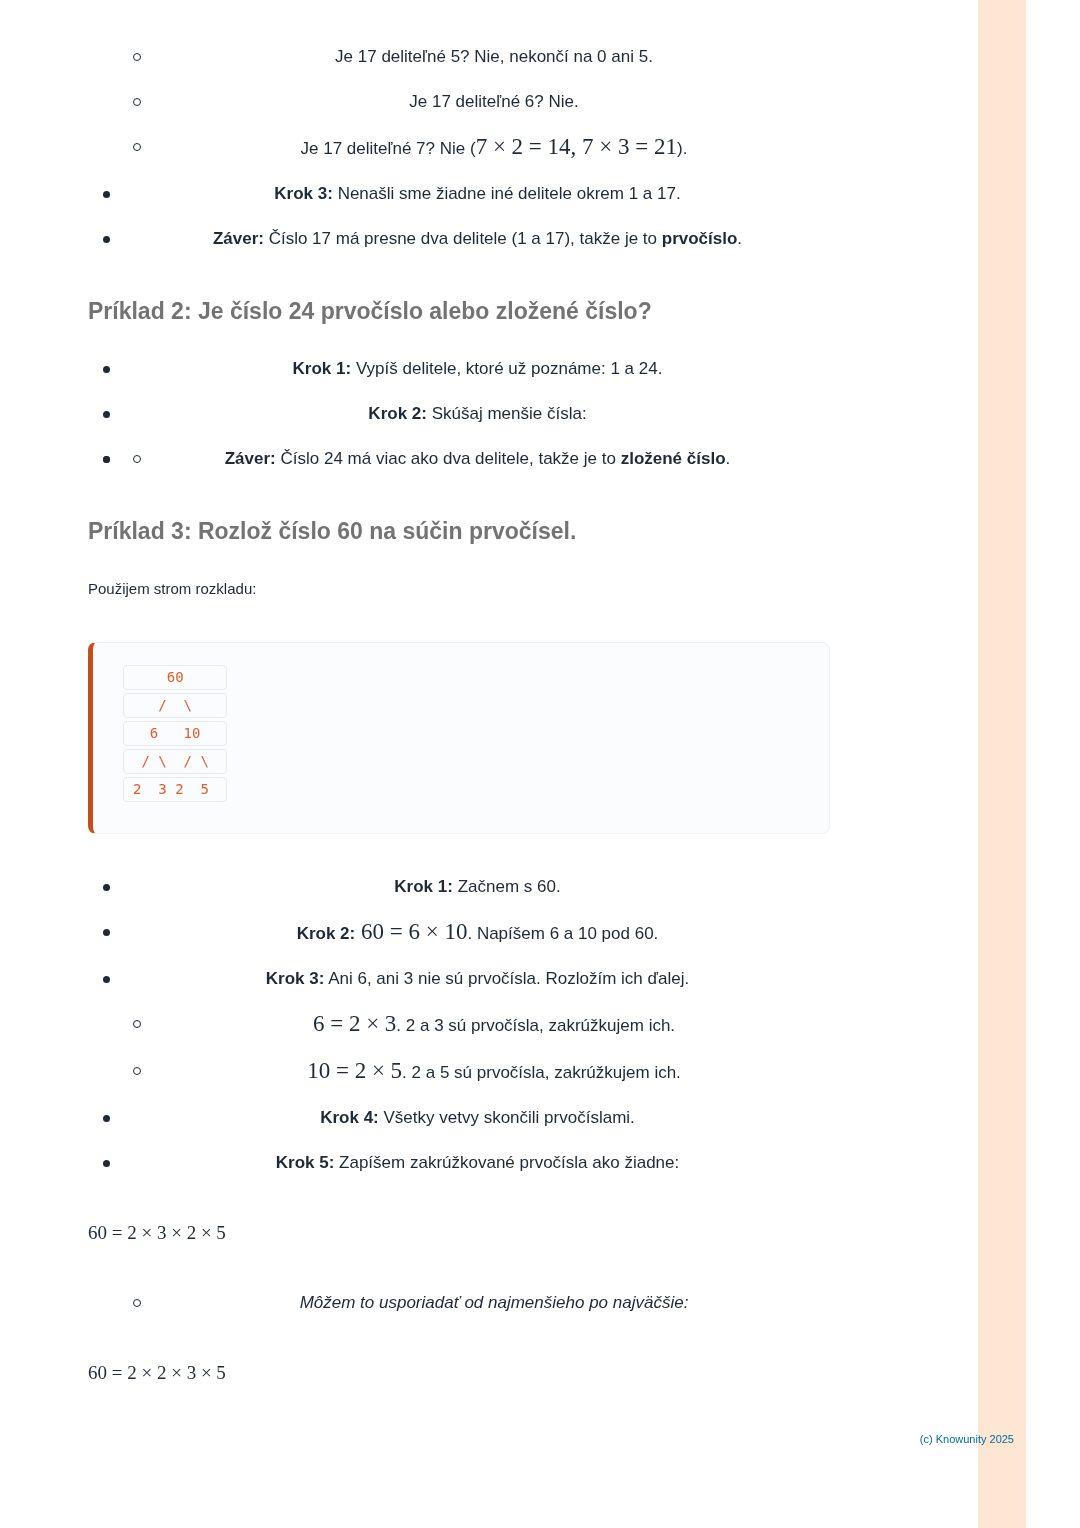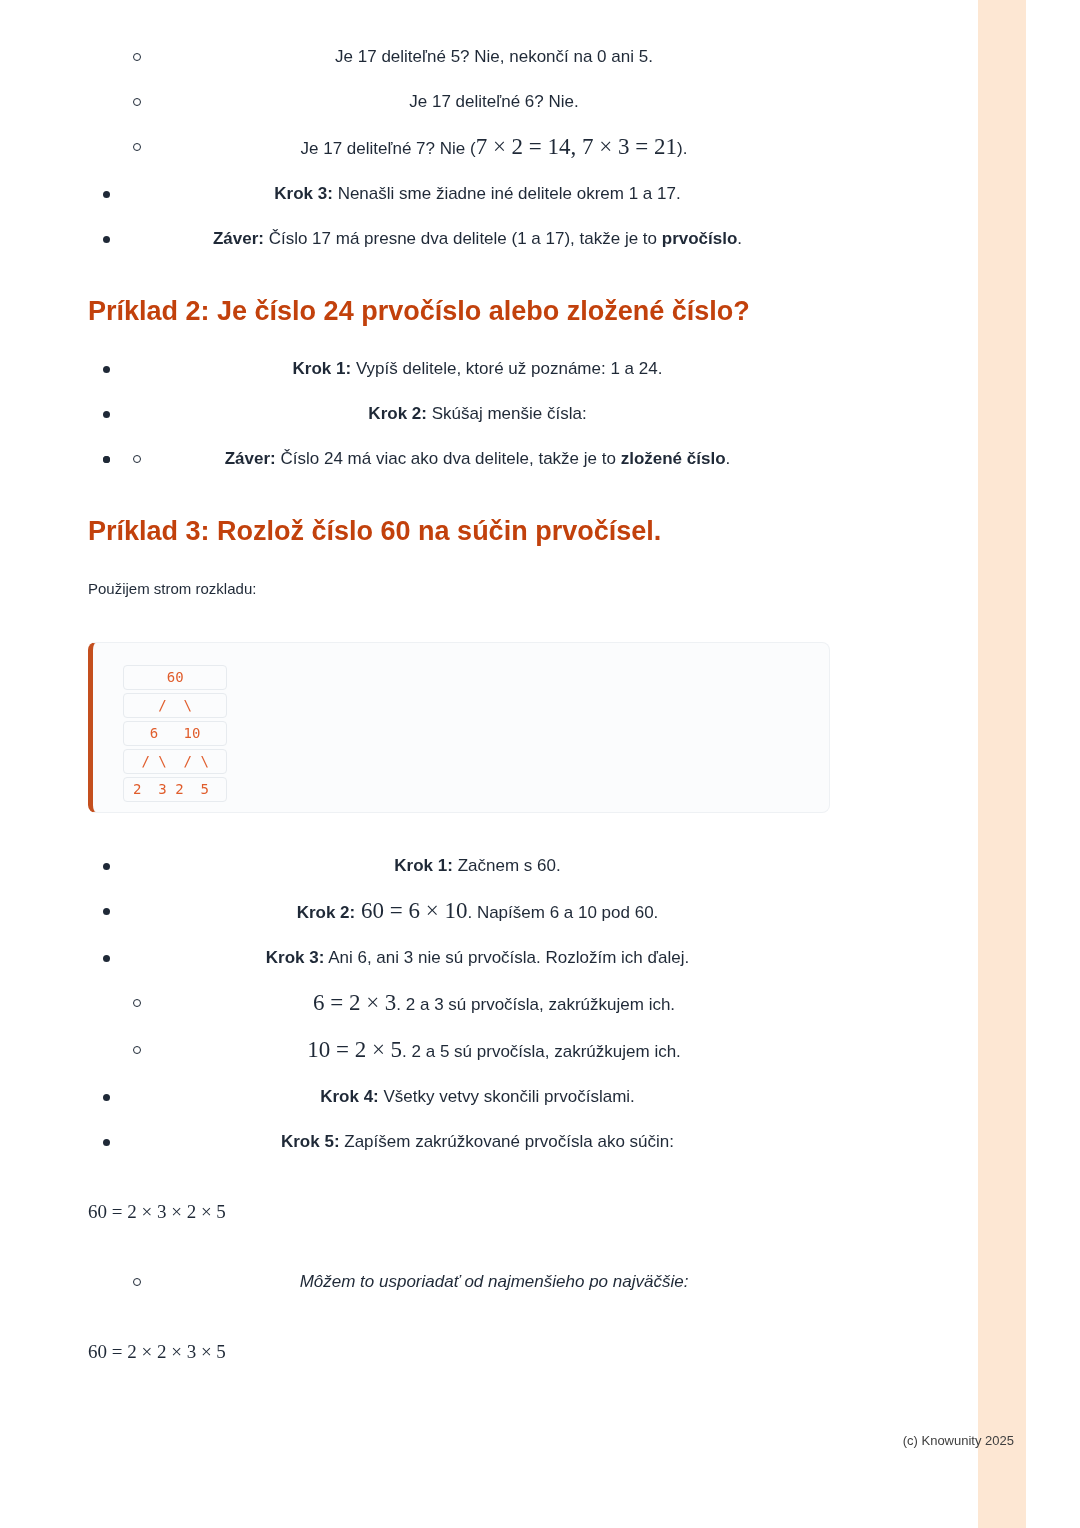--- a/index.html
+++ b/index.html
@@ -29,31 +29,31 @@
   .l2 { padding-left: 70px; }
   .l2 > .marker {
     position: absolute; left: 45px; top: 9px;
     width: 8px; height: 8px; border-radius: 50%;
     border: 1.6px solid #1f2937; background: transparent;
   }
   .sub-group { margin-bottom: 6px; }
   b { font-weight: 700; }
   .math { font-family: "Liberation Serif", "DejaVu Serif", serif; font-size: 23px; }
   h2 {
-    font-size: 27px; line-height: 34px; font-weight: 700;
-    color: #c2410c; margin: 42px 0 28px;
+    font-size: 23px; line-height: 34px; font-weight: 700;
+    color: #737373; margin: 42px 0 28px;
   }
   .para { font-size: 15px; line-height: 26px; margin: 26px 0 0; }
   .codeblock {
     margin: 40px 0;
     background: #fbfcfd;
     border: 1px solid #eef1f4;
     border-left: 5px solid #c44f1e;
     border-radius: 8px;
-    padding: 22px 20px 7px 30px;
+    padding: 22px 20px 28px 30px;
   }
   .tree-line {
     display: table;
     white-space: pre;
     font-family: "DejaVu Sans Mono", monospace;
     font-size: 14px; line-height: 21px;
     color: #e05d2c;
     border: 1px solid #e7ebef;
     border-radius: 4px;
     padding: 1px 9px;
@@ -62,21 +62,21 @@
   .math-display {
     text-align: left;
     font-family: "Liberation Serif", "DejaVu Serif", serif;
     font-size: 19px;
     color: #1f2937;
     margin: 46px 0;
   }
   .italic { font-style: italic; }
   .footer {
     position: absolute; top: 1433px; right: 66px;
-    font-size: 13px; color: #404040; text-align: center;
+    font-size: 11px; color: #0369a1; text-align: center;
   }
 </style>
 </head>
 <body>
 
 <div class="stripe"></div>
 
 <div class="content">
 
   <div class="sub-group">
@@ -107,21 +107,21 @@
     <div class="tree-line"> / \  / \ </div>
     <div class="tree-line">2  3 2  5 </div>
   </div>
 
   <div class="li l1"><span class="marker"></span><span><b>Krok 1:</b><span> Začnem s 60.</span></span></div>
   <div class="li l1"><span class="marker"></span><span><b>Krok 2:</b><span class="math"> 60 = 6 × 10</span><span>. Napíšem 6 a 10 pod 60.</span></span></div>
   <div class="li l1"><span class="marker"></span><span><b>Krok 3:</b><span> Ani 6, ani 3 nie sú prvočísla. Rozložím ich ďalej.</span></span></div>
   <div class="li l2"><span class="marker"></span><span><span class="math">6 = 2 × 3</span><span>. 2 a 3 sú prvočísla, zakrúžkujem ich.</span></span></div>
   <div class="li l2"><span class="marker"></span><span><span class="math">10 = 2 × 5</span><span>. 2 a 5 sú prvočísla, zakrúžkujem ich.</span></span></div>
   <div class="li l1"><span class="marker"></span><span><b>Krok 4:</b><span> Všetky vetvy skončili prvočíslami.</span></span></div>
-  <div class="li l1"><span class="marker"></span><span><b>Krok 5:</b><span> Zapíšem zakrúžkované prvočísla ako súčin:</span></span></div>
+  <div class="li l1"><span class="marker"></span><span><b>Krok 5:</b><span> Zapíšem zakrúžkované prvočísla ako žiadne:</span></span></div>
 
   <div class="math-display">60 = 2 × 3 × 2 × 5</div>
 
   <div class="li l2"><span class="marker"></span><span class="italic">Môžem to usporiadať od najmenšieho po najväčšie:</span></div>
 
   <div class="math-display">60 = 2 × 2 × 3 × 5</div>
 
 </div>
 
 <div class="footer">(c) Knowunity 2025</div>

